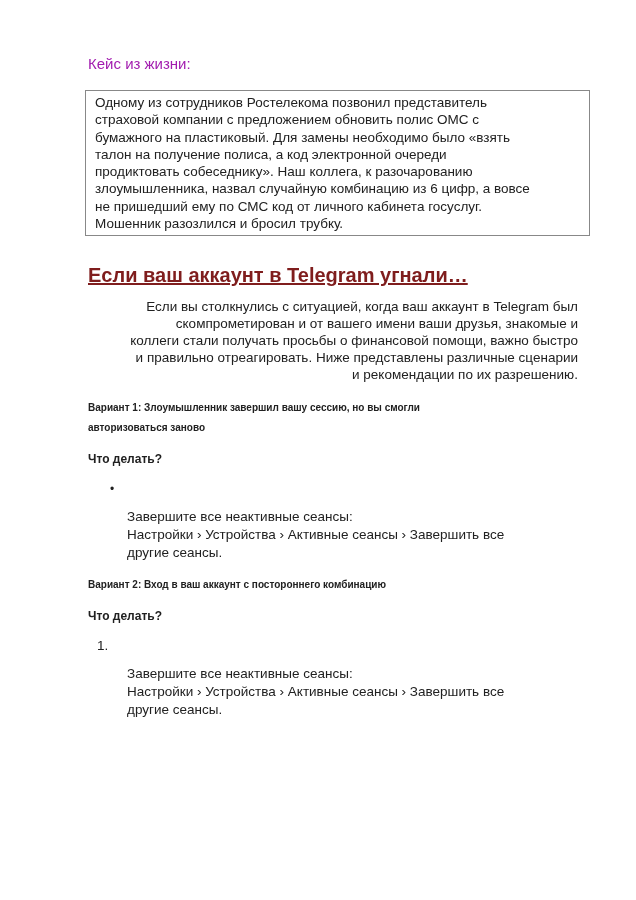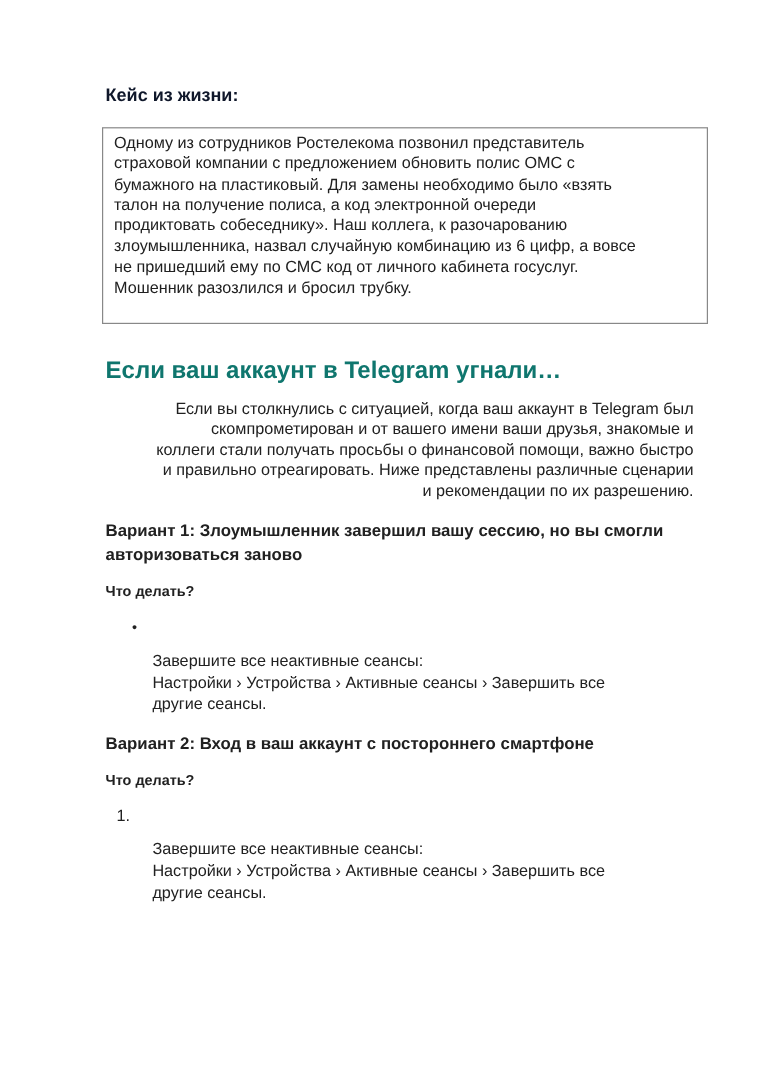--- a/index.html
+++ b/index.html
@@ -12,53 +12,54 @@
     width: 636px;
     height: 900px;
     box-sizing: border-box;
     background: #ffffff;
     font-family: "Liberation Sans", sans-serif;
     color: #212121;
     padding: 55px 58px 0 88px;
     overflow: hidden;
   }
   .case-label {
-    color: #0f172a;
+    color: #a21caf;
     font-size: 15px;
-    font-weight: bold;
+    font-weight: normal;
     line-height: 18px;
-    margin: 16px 0 17px 0;
+    margin: 0 0 17px 0;
   }
   .case-box {
     box-sizing: border-box;
     width: 505px;
     margin-left: -3px;
     border: 1px solid #888888;
-    padding: 3px 5px 21px 9px;
+    padding: 3px 5px 3px 9px;
     font-size: 13.5px;
     line-height: 17.3px;
     white-space: pre-line;
     margin-bottom: 28px;
   }
   .doc-title {
-    color: #0f766e;
+    color: #7f1d1d;
     font-size: 20px;
     font-weight: bold;
     line-height: 23px;
     margin: 0 0 11px 0;
+    text-decoration: underline;
   }
   .para {
     font-size: 13.5px;
     line-height: 17px;
     white-space: pre-line;
     margin: 0 0 15px 0;
     text-align: right;
   }
   .h2 {
-    font-size: 14px;
+    font-size: 10px;
     font-weight: bold;
     line-height: 20px;
     white-space: pre-line;
     margin: 0 0 12px 0;
   }
   .h3 {
     font-size: 12px;
     font-weight: bold;
     line-height: 18px;
     margin: 0 0 12px 0;
@@ -113,21 +114,21 @@
 
   <div class="h3">Что делать?</div>
 
   <div class="list-row">
     <span class="marker bullet">•</span>
     <span class="item-text">Завершите все неактивные сеансы:
 Настройки › Устройства › Активные сеансы › Завершить все
 другие сеансы.</span>
   </div>
 
-  <div class="h2">Вариант 2: Вход в ваш аккаунт с постороннего смартфоне</div>
+  <div class="h2">Вариант 2: Вход в ваш аккаунт с постороннего комбинацию</div>
 
 
   <div class="h3">Что делать?</div>
 
   <div class="list-row">
     <span class="marker">1.</span>
     <span class="item-text">Завершите все неактивные сеансы:
 Настройки › Устройства › Активные сеансы › Завершить все
 другие сеансы.</span>
   </div>

